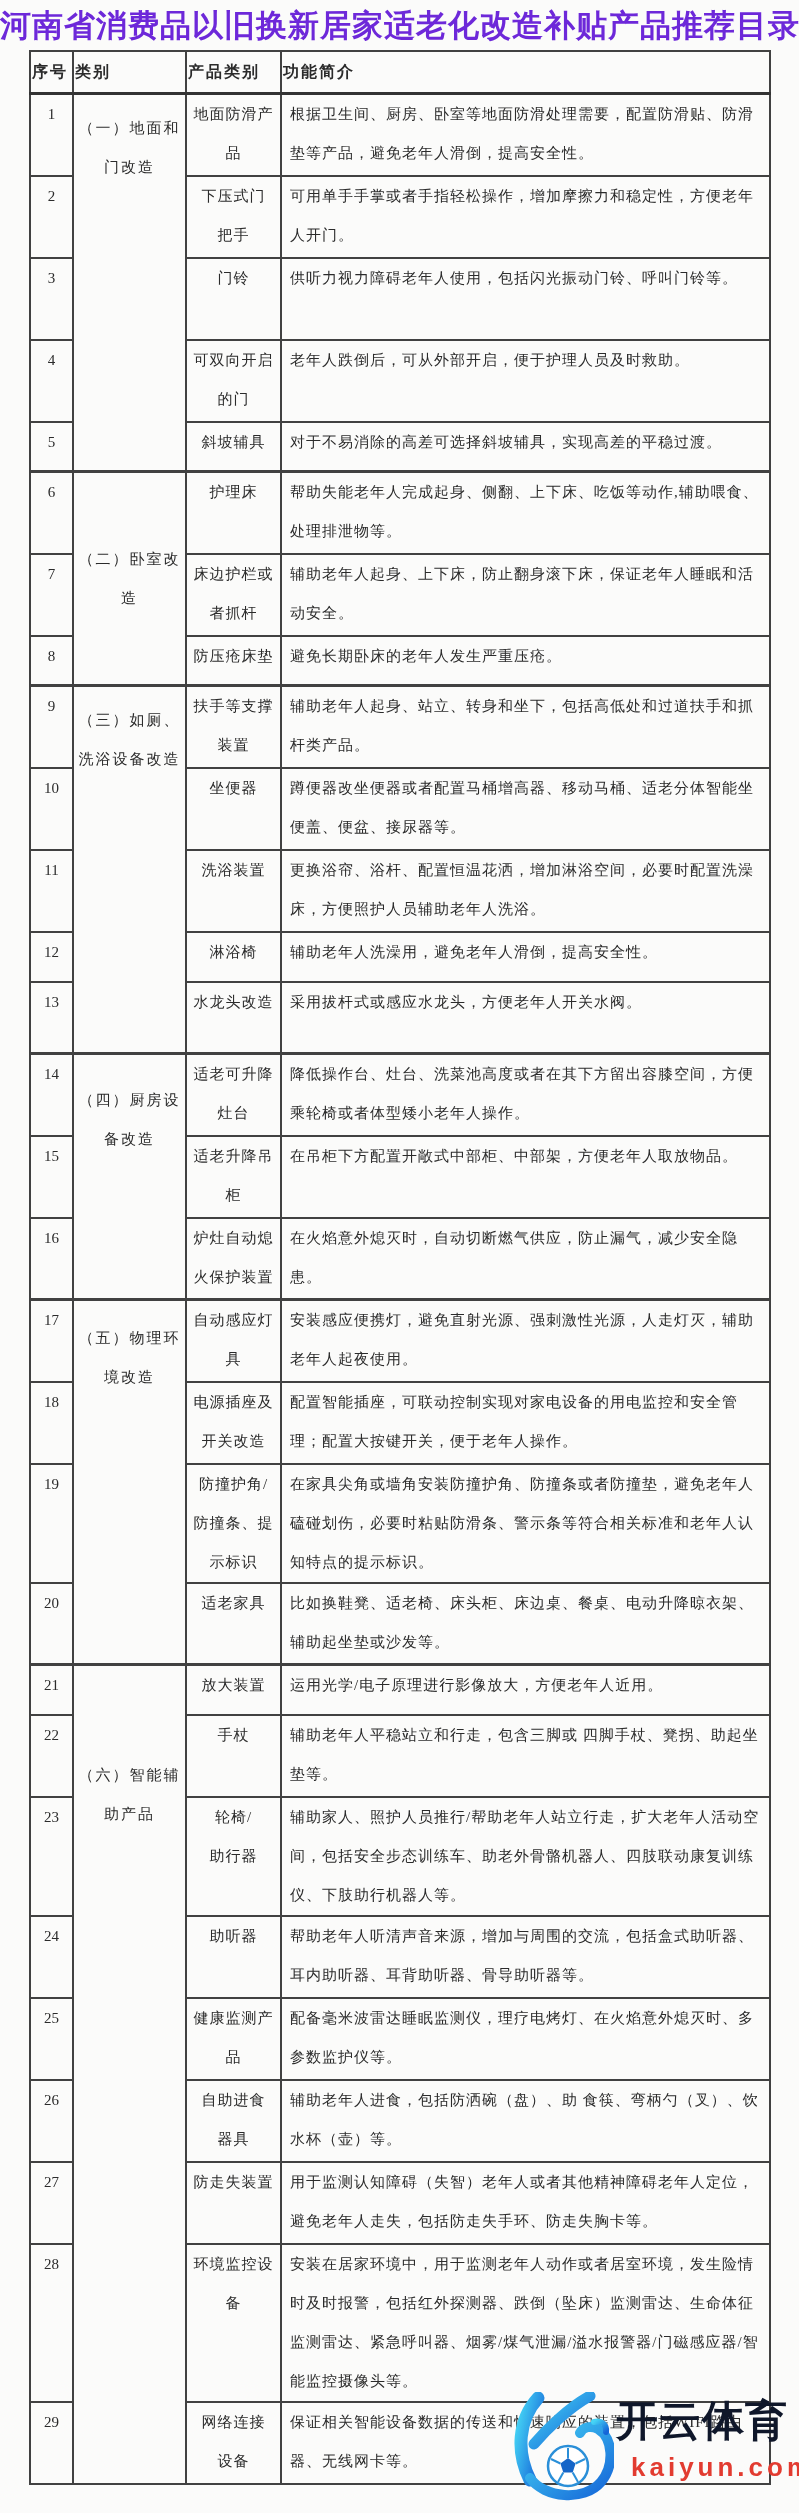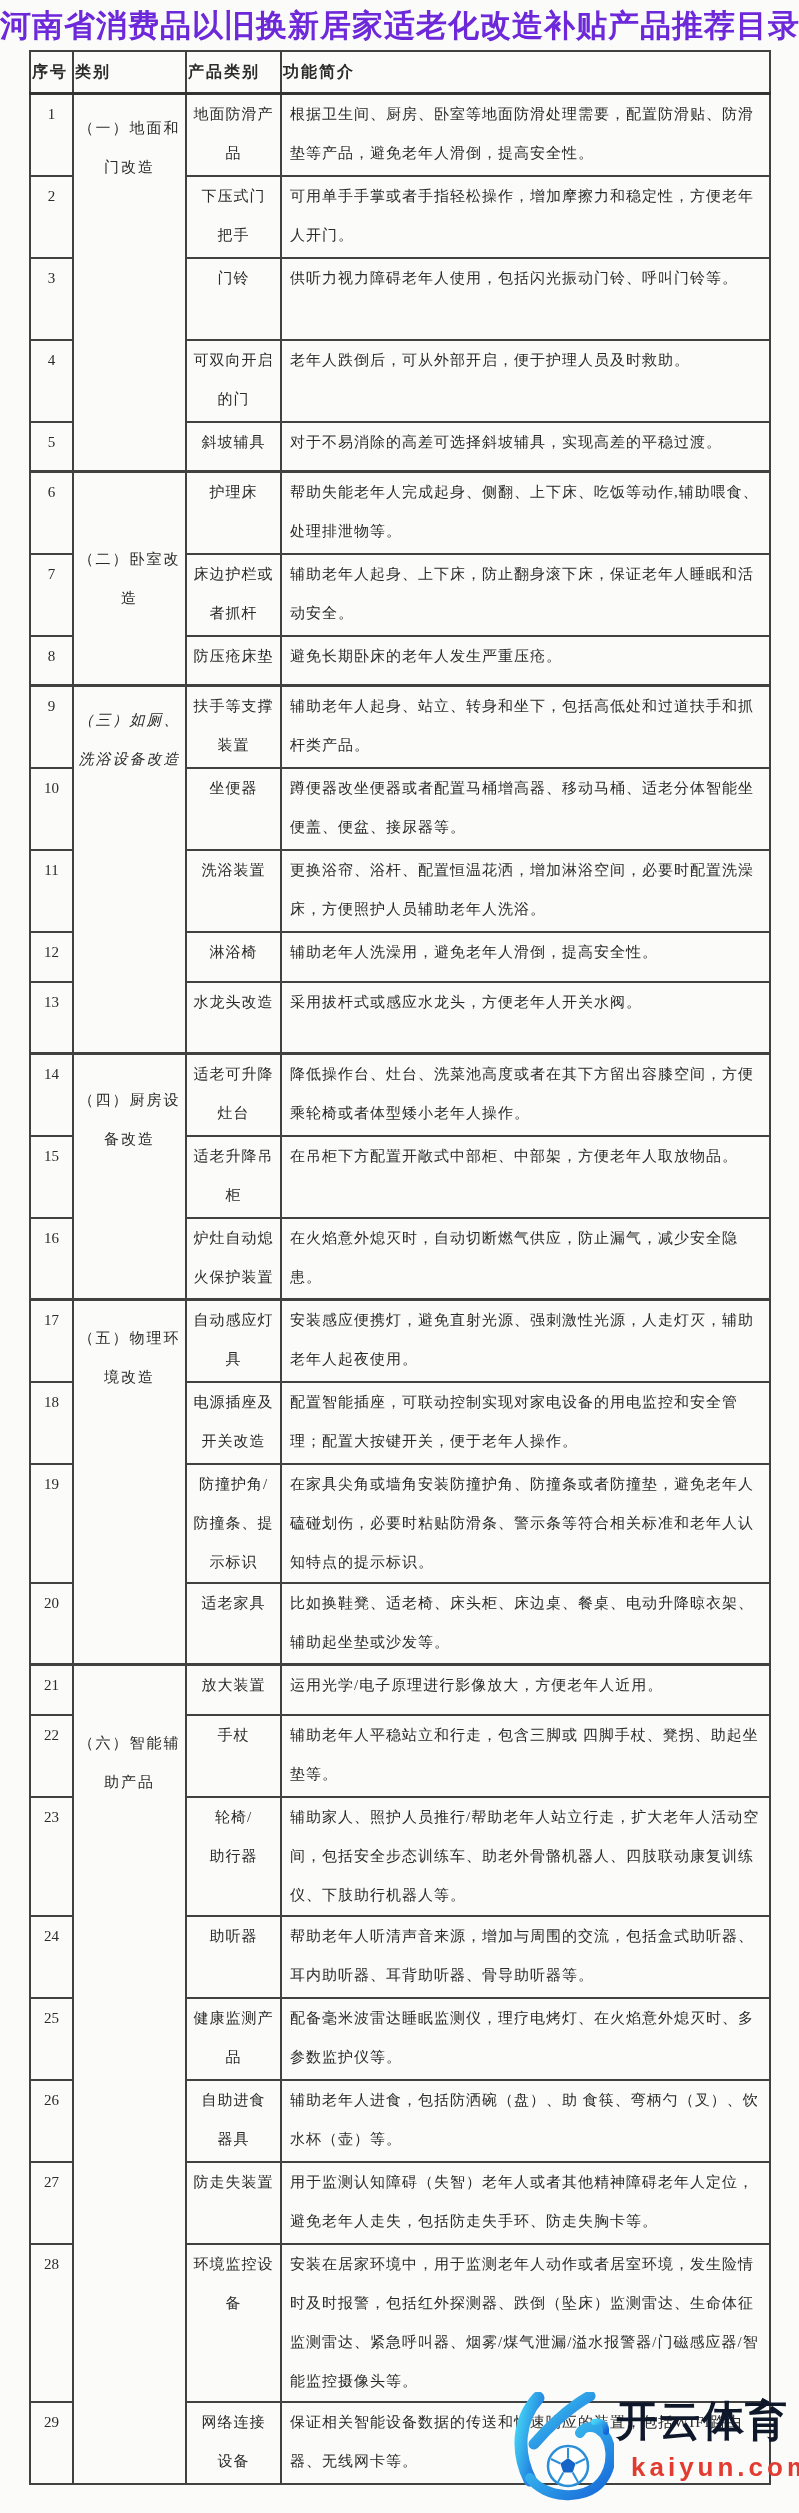--- a/index.html
+++ b/index.html
@@ -123,21 +123,21 @@
 者抓杆</td>
         <td class="desc">辅助老年人起身、上下床，防止翻身滚下床，保证老年人睡眠和活动安全。</td>
       </tr>
       <tr class="s">
         <td class="num">8</td>
         <td class="prod">防压疮床垫</td>
         <td class="desc">避免长期卧床的老年人发生严重压疮。</td>
       </tr>
       <tr class="n cat-start">
         <td class="num">9</td>
-        <td class="cat" rowspan="5" style="padding-top: 14px; font-style: italic;">（三）如厕、
+        <td class="cat" rowspan="5" style="padding-top: 14px;">（三）如厕、
 洗浴设备改造</td>
         <td class="prod">扶手等支撑
 装置</td>
         <td class="desc">辅助老年人起身、站立、转身和坐下，包括高低处和过道扶手和抓杆类产品。</td>
       </tr>
       <tr class="n">
         <td class="num">10</td>
         <td class="prod">坐便器</td>
         <td class="desc">蹲便器改坐便器或者配置马桶增高器、移动马桶、适老分体智能坐便盖、便盆、接尿器等。</td>
       </tr>
@@ -197,21 +197,21 @@
 示标识</td>
         <td class="desc">在家具尖角或墙角安装防撞护角、防撞条或者防撞垫，避免老年人磕碰划伤，必要时粘贴防滑条、警示条等符合相关标准和老年人认知特点的提示标识。</td>
       </tr>
       <tr class="n">
         <td class="num">20</td>
         <td class="prod">适老家具</td>
         <td class="desc">比如换鞋凳、适老椅、床头柜、床边桌、餐桌、电动升降晾衣架、辅助起坐垫或沙发等。</td>
       </tr>
       <tr class="s cat-start">
         <td class="num">21</td>
-        <td class="cat" rowspan="9" style="padding-top: 58px;">（六）智能辅
+        <td class="cat" rowspan="9" style="padding-top: 90px;">（六）智能辅
 助产品</td>
         <td class="prod">放大装置</td>
         <td class="desc">运用光学/电子原理进行影像放大，方便老年人近用。</td>
       </tr>
       <tr class="n">
         <td class="num">22</td>
         <td class="prod">手杖</td>
         <td class="desc">辅助老年人平稳站立和行走，包含三脚或 四脚手杖、凳拐、助起坐垫等。</td>
       </tr>
       <tr class="l">

